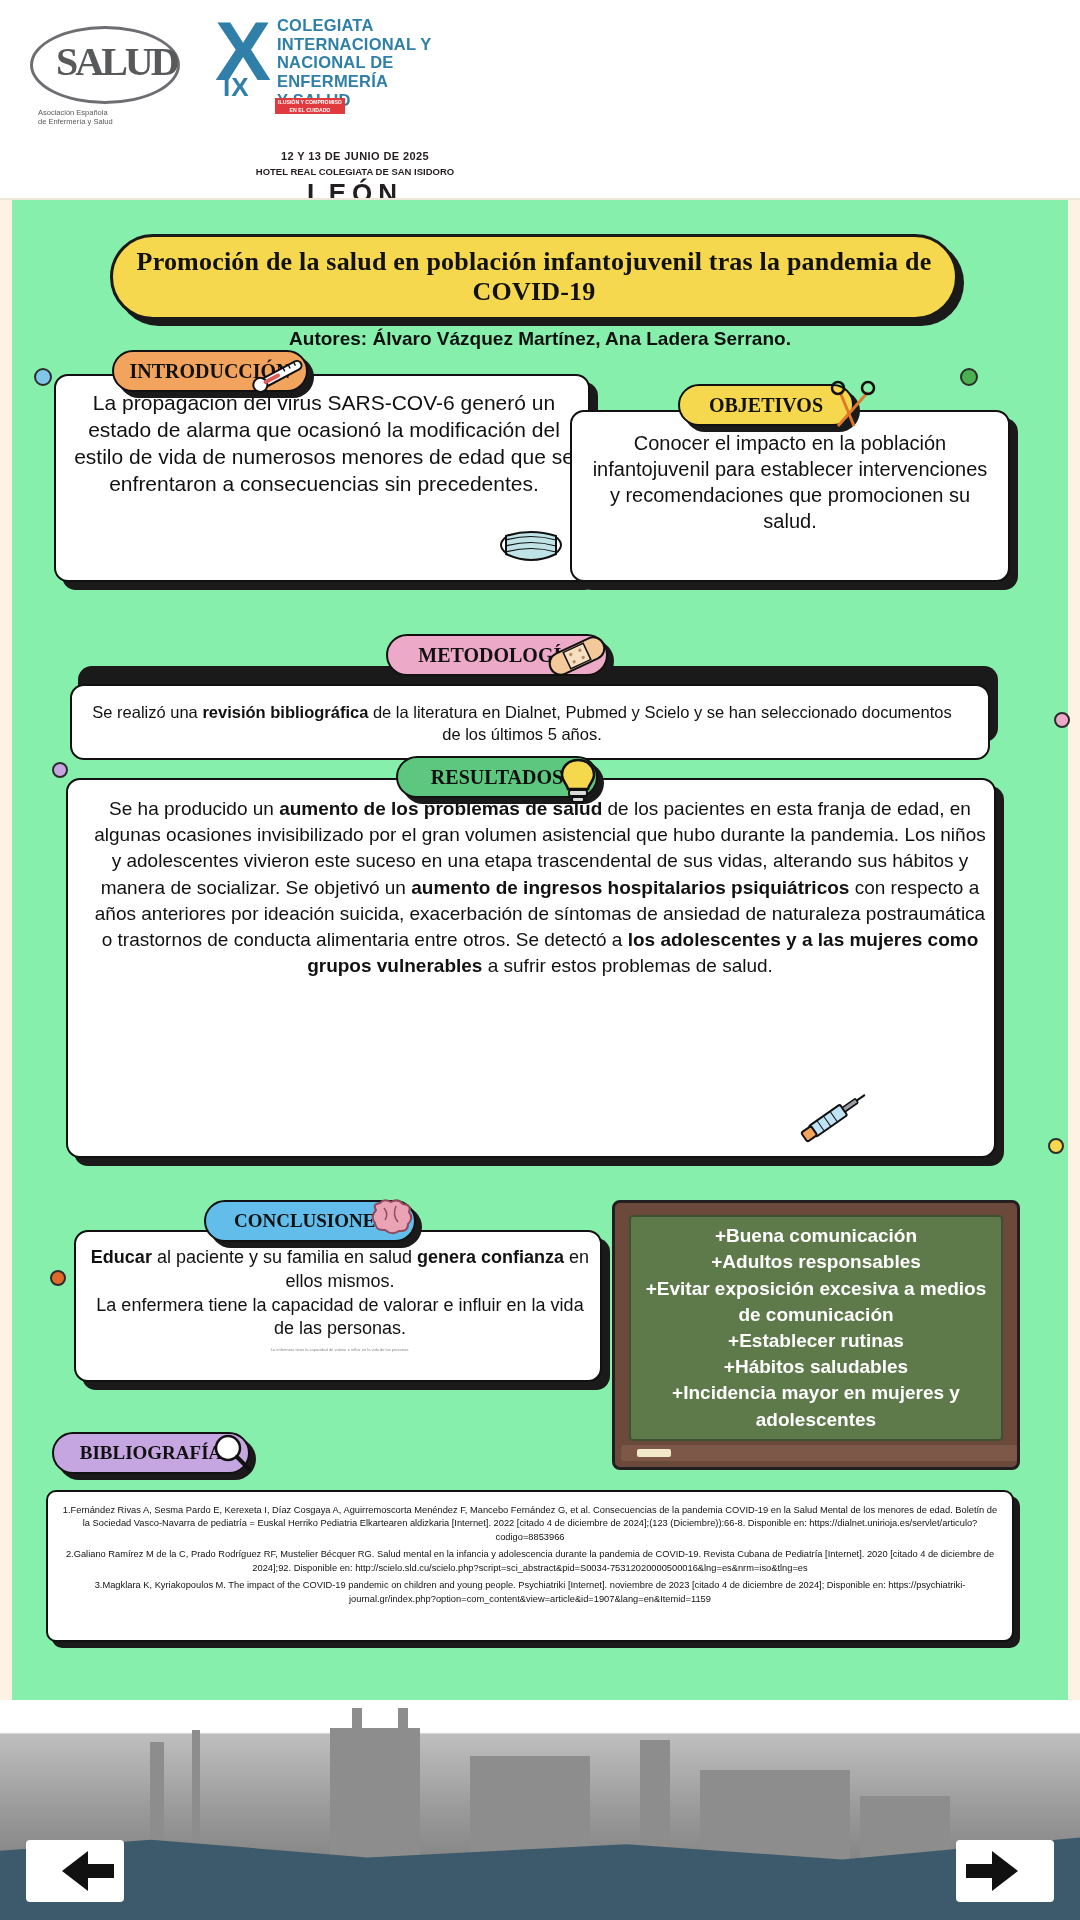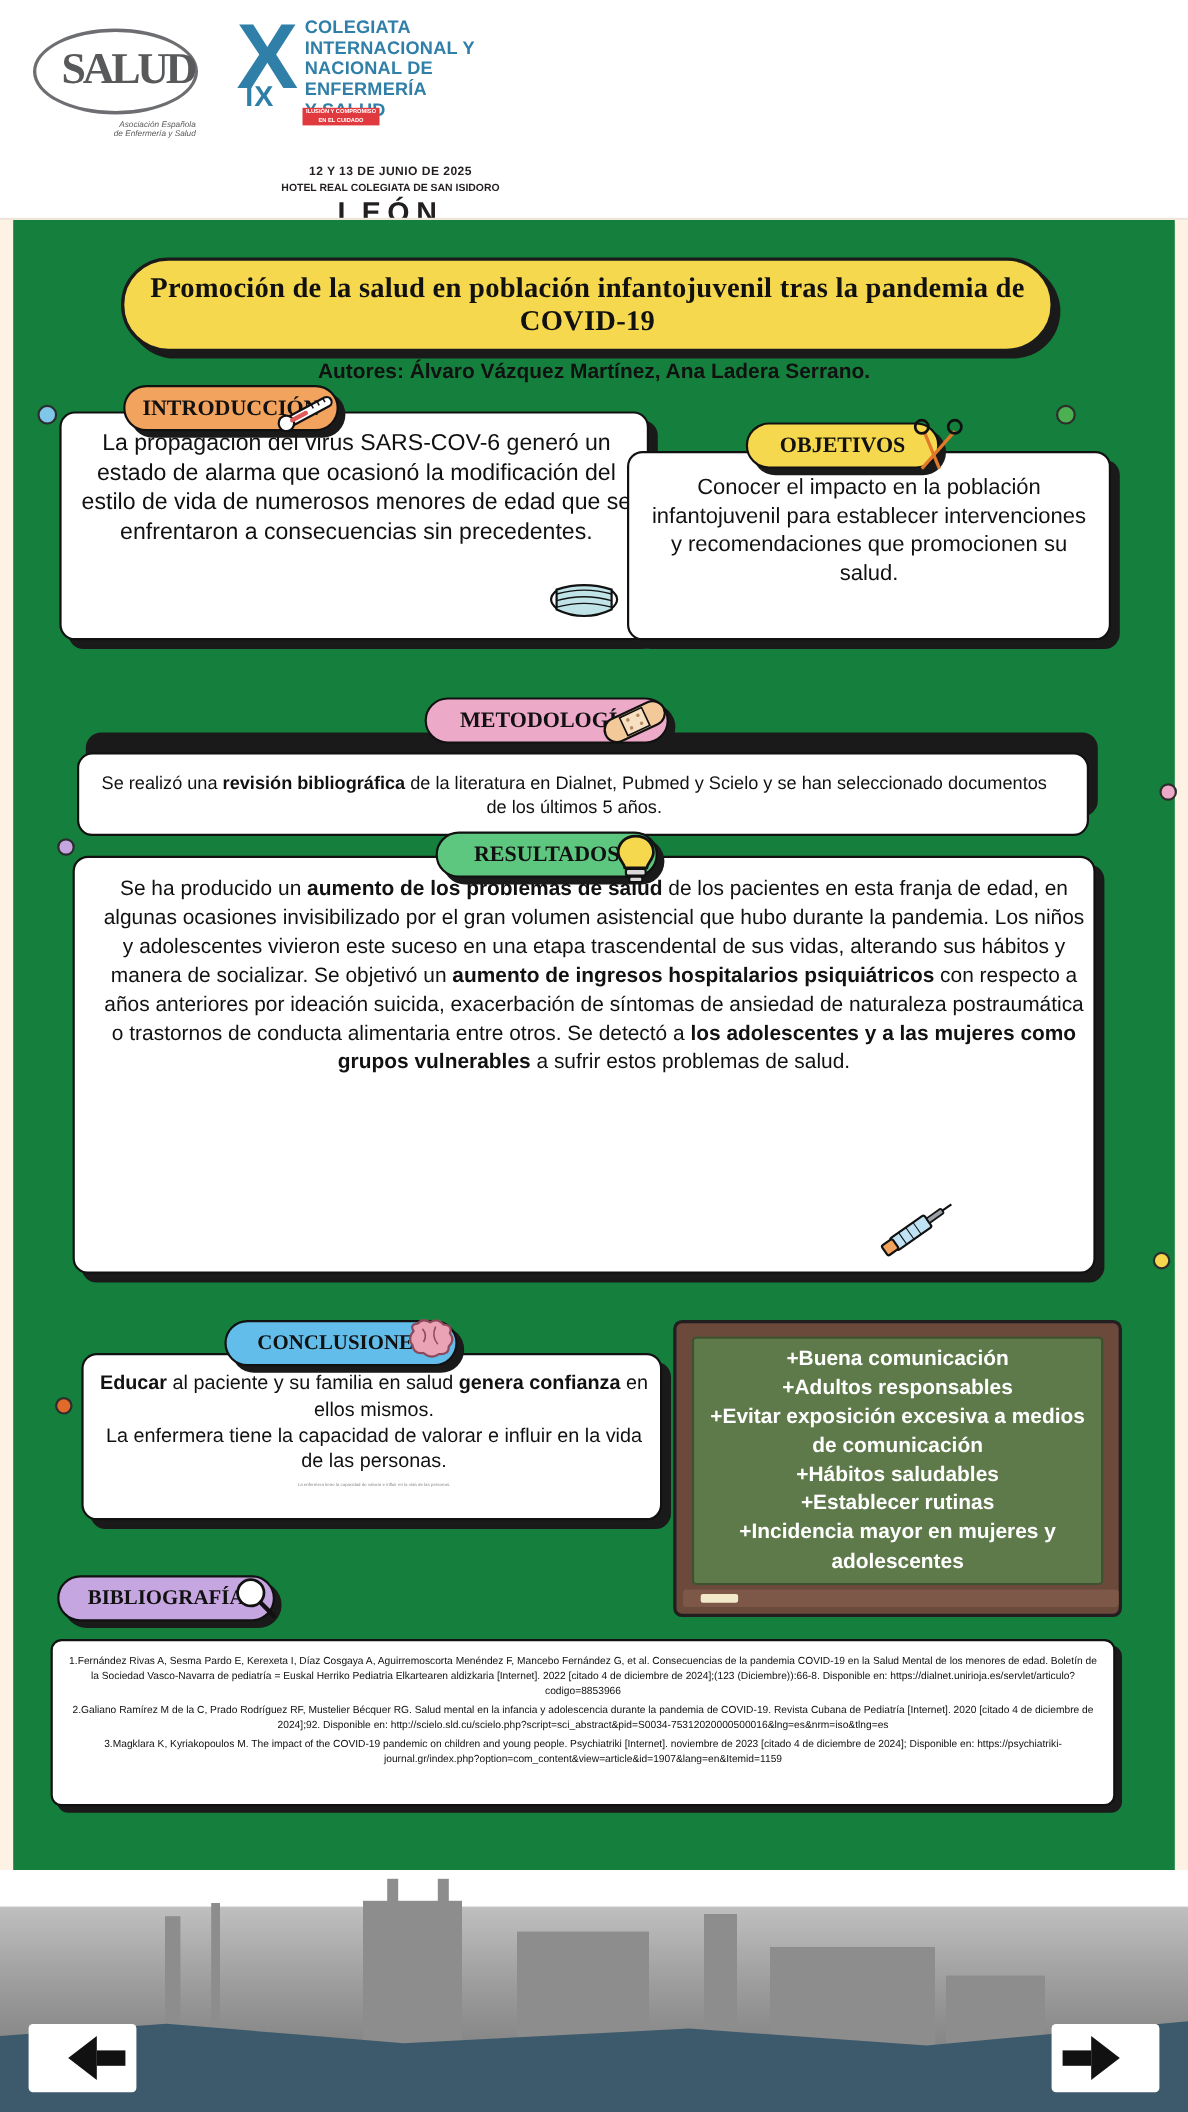--- a/index.html
+++ b/index.html
@@ -20,22 +20,22 @@
   .aeeps-logo .oval {
     position:absolute; left:0; top:8px; width:150px; height:78px;
     border:3px solid #6d6e71; border-radius:50%;
   }
   .aeeps-logo .letters {
     position:absolute; left:26px; top:20px; width:110px; height:52px;
     font-family:"Liberation Serif", serif; font-weight:bold; font-size:40px;
     color:#58595b; letter-spacing:-3px;
   }
   .aeeps-logo .sub {
-    position:absolute; left:8px; top:90px; width:140px; text-align:right;
-    font-size:7.5px; font-style:italic; color:#58595b; line-height:1.25;
+    position:absolute; left:8px; top:90px; width:140px; text-align:left;
+    font-size:7.5px; color:#58595b; line-height:1.25;
   }
   .congress { position:absolute; left:215px; top:10px; width:260px; height:140px; }
   .congress .big-x {
     position:absolute; left:0; top:4px; font-size:84px; font-weight:bold;
     color:#2f7fa8; font-family:"Liberation Sans", sans-serif; line-height:0.9;
   }
   .congress .ix {
     position:absolute; left:8px; top:62px; font-size:26px; font-weight:bold;
     color:#2f7fa8; letter-spacing:1px;
   }
@@ -64,21 +64,21 @@
   }
   .header-rule { position:absolute; left:0; top:198px; width:1080px; height:2px; background:#efe6da; }
 
   
   .poster {
     position:absolute; left:0; top:200px; width:1080px; height:1510px;
     background:#fdf2e4;
   }
   .inner-white {
     position:absolute; left:12px; top:0px; width:1056px; height:1510px;
-    background:#15803d;
+    background:#86efac;
   }
 
   
   .dot { position:absolute; border-radius:50%; }
 
   
   .title-shadow {
     position:absolute; left:104px; top:40px; width:848px; height:86px;
     background:#1a1a1a; border-radius:44px;
   }
@@ -382,22 +382,22 @@
       <div class="box" style="left:62px; top:1030px; width:528px; height:152px;">
         <p class="txt-conc"><b>Educar</b><span> al paciente y su familia en salud </span><b>genera confianza</b><span> en ellos mismos.</span><br><span>La enfermera tiene la capacidad de valorar e influir en la vida de las personas.</span><span class="tiny">La enfermera tiene la capacidad de valorar e influir en la vida de las personas.</span></p>
       </div>
 
       <div class="board-frame">
         <div class="board-inner">
           <div class="board-text">
             <div>+Buena comunicación</div>
             <div>+Adultos responsables</div>
             <div>+Evitar exposición excesiva a medios de comunicación</div>
+            <div>+Establecer rutinas</div>
             <div>+Hábitos saludables</div>
-            <div>+Establecer rutinas</div>
             <div>+Incidencia mayor en mujeres y adolescentes</div>
           </div>
         </div>
         <div class="board-ledge"></div>
         <div class="chalk"></div>
       </div>
 
       <div class="chip-shadow" style="left:46px; top:1238px; width:198px; height:42px;"></div>
       <div class="chip" style="left:40px; top:1232px; width:198px; height:42px; background:#c6a6e0; font-size:19px;">
         <span>BIBLIOGRAFÍA</span>

